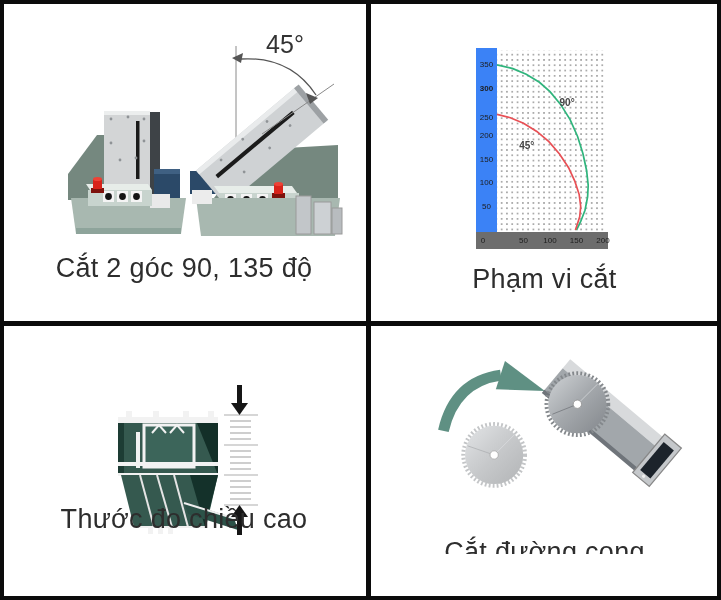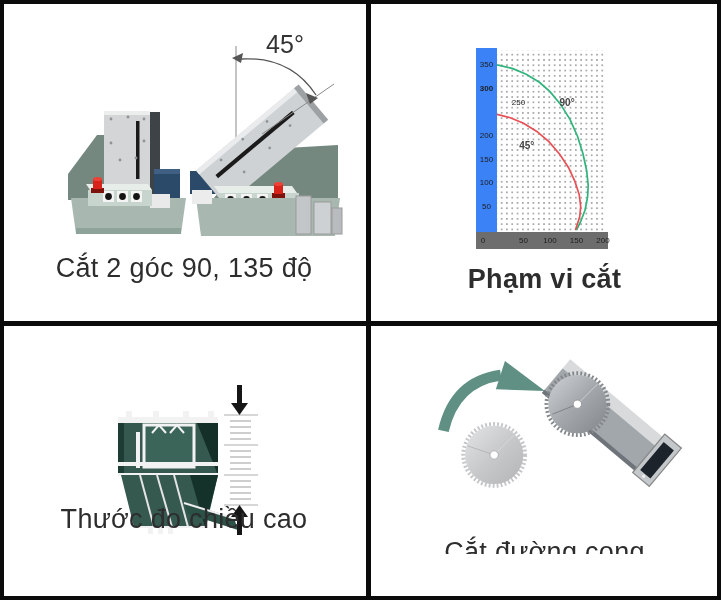--- a/index.html
+++ b/index.html
@@ -14,21 +14,21 @@
   .q-tl{left:0;top:0;width:368px;height:321px;}
   .q-tr{left:368px;top:0;width:353px;height:321px;}
   .q-bl{left:0;top:326px;width:368px;height:338px;}
   .q-br{left:368px;top:326px;width:353px;height:228px;}
   .art{position:absolute;left:0;top:0;width:100%;height:100%;}
   .caption{
     position:absolute;left:0;width:100%;text-align:center;
     font-size:27px;color:#2d2d2d;letter-spacing:.3px;line-height:1.2;
   }
   .cap-tl{top:252px;}
-  .cap-tr{top:263px;font-weight:bold;}
+  .cap-tr{top:263px;}
   .cap-bl{top:177px;}
   .cap-br{top:210px;}
   
   .chart-ybar{position:absolute;left:108px;top:48px;width:21px;height:184px;background:#3b82f6;}
   .chart-xbar{position:absolute;left:108px;top:232px;width:132px;height:17px;background:#6d6d6d;}
   .chart-plot{
     position:absolute;left:129px;top:50px;width:107px;height:182px;background:#ffffff;
     background-image:radial-gradient(#ababab 0.7px, transparent 1px);
     background-size:5.3px 5.3px;background-position:2px 2px;
   }
@@ -132,21 +132,21 @@
       </g>
     </svg>
     <div class="caption cap-tl">Cắt 2 góc 90, 135 độ</div>
   </section>
 
   <section class="quad q-tr">
     <div class="chart-plot"></div>
     <div class="chart-ybar">
         <span class="ytick" style="top: 12.3px;">350</span>
         <span class="ytick" style="top: 35.9px; font-weight: bold;">300</span>
-        <span class="ytick" style="top: 50px; padding-left: 32px;">250</span>
+        <span class="ytick" style="top: 65px;">250</span>
         <span class="ytick" style="top: 83.1px;">200</span>
         <span class="ytick" style="top: 106.7px;">150</span>
         <span class="ytick" style="top: 130.3px;">100</span>
         <span class="ytick" style="top: 153.9px;">50</span>
       </div>
     <div class="chart-xbar">
         <span class="xtick" style="left: 7px;">0</span>
         <span class="xtick" style="left: 47.5px;">50</span>
         <span class="xtick" style="left: 74px;">100</span>
         <span class="xtick" style="left: 100.5px;">150</span>

